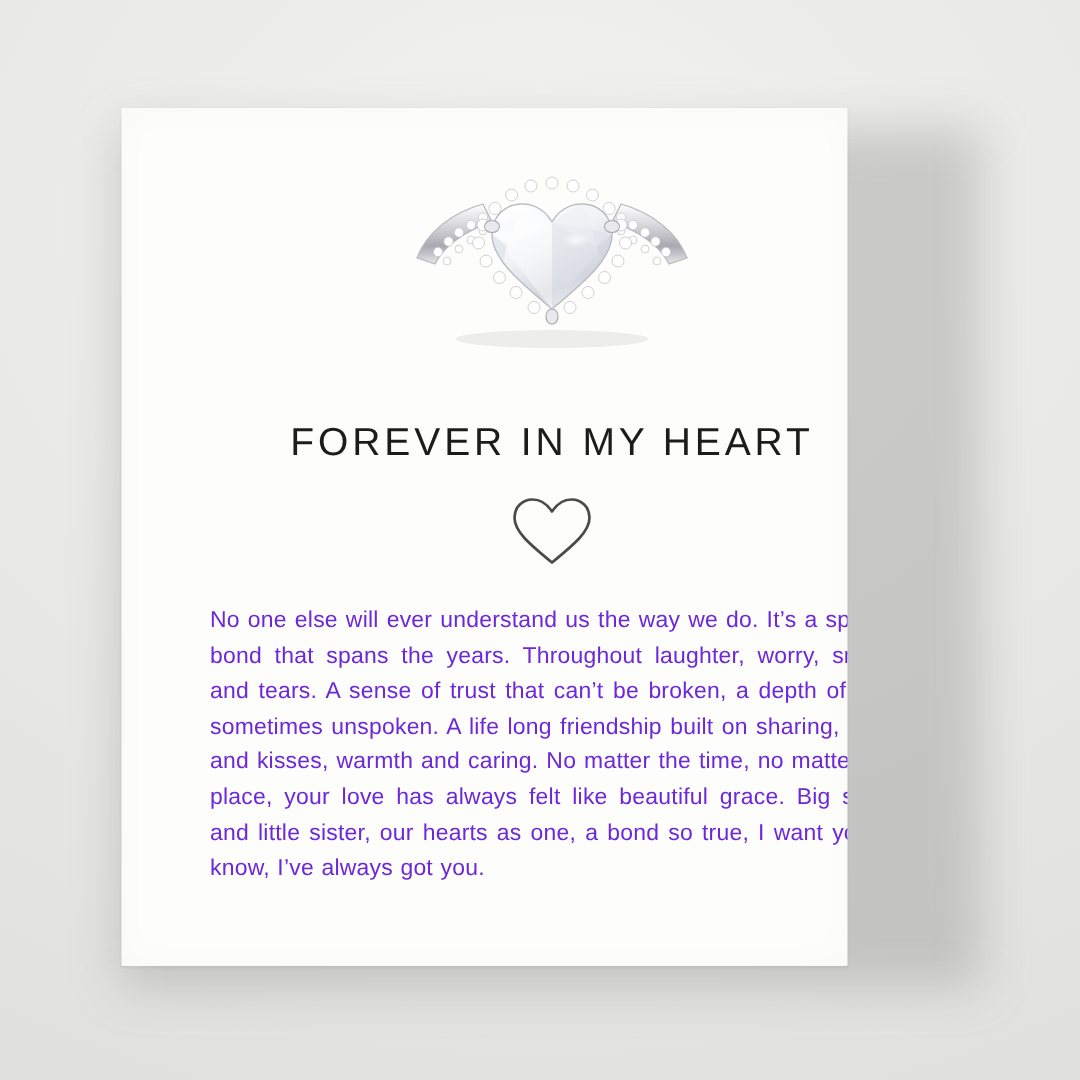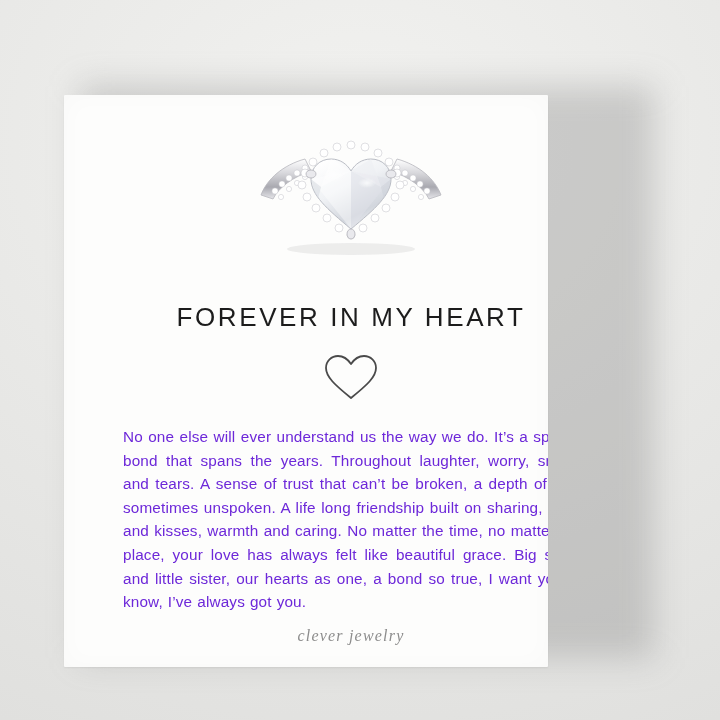--- a/index.html
+++ b/index.html
@@ -30,29 +30,28 @@
     width: 574px;
     height: 572px;
     border-radius: 2px;
     background: rgba(120,120,118,0.30);
     filter: blur(16px);
     transform: translate(6px, 10px);
   }
 
   .card {
     position: absolute;
-    left: 64px;
+    left: 81px;
     top: 72px;
     width: 484px;
     height: 572px;
     background: #fdfdfc;
     border-radius: 1px;
     box-shadow: 0 1px 2px rgba(0,0,0,0.06);
     overflow: hidden;
-    margin-top: 23px;
   }
 
   
   .ring-area {
     position: absolute;
     left: 0;
     top: 22px;
     width: 574px;
     height: 190px;
   }
@@ -229,16 +228,15 @@
     <div class="headline">FOREVER IN MY HEART</div>
 
     <div class="heart-mark">
       <svg width="58" height="50" viewBox="0 0 58 50" aria-hidden="true">
         <path d="M29 45 C13 32 4 24 4 15 C4 8 9.5 3 16 3 C21.5 3 26 6.5 29 11 C32 6.5 36.5 3 42 3 C48.5 3 54 8 54 15 C54 24 45 32 29 45 Z" fill="none" stroke="#4a4a4a" stroke-width="1.8" stroke-linejoin="round"></path>
       </svg>
     </div>
 
     <div class="body-text">No one else will ever understand us the way we do. It’s a special bond that spans the years. Throughout laughter, worry, smiles and tears. A sense of trust that can’t be broken, a depth of love sometimes unspoken. A life long friendship built on sharing, hugs and kisses, warmth and caring. No matter the time, no matter the place, your love has always felt like beautiful grace. Big sister and little sister, our hearts as one, a bond so true, I want you to know, I’ve always got you.</div>
 
-    <div class="brand">clever jewelry</div>
 
   </div>
 </div>
 
 </body></html>

